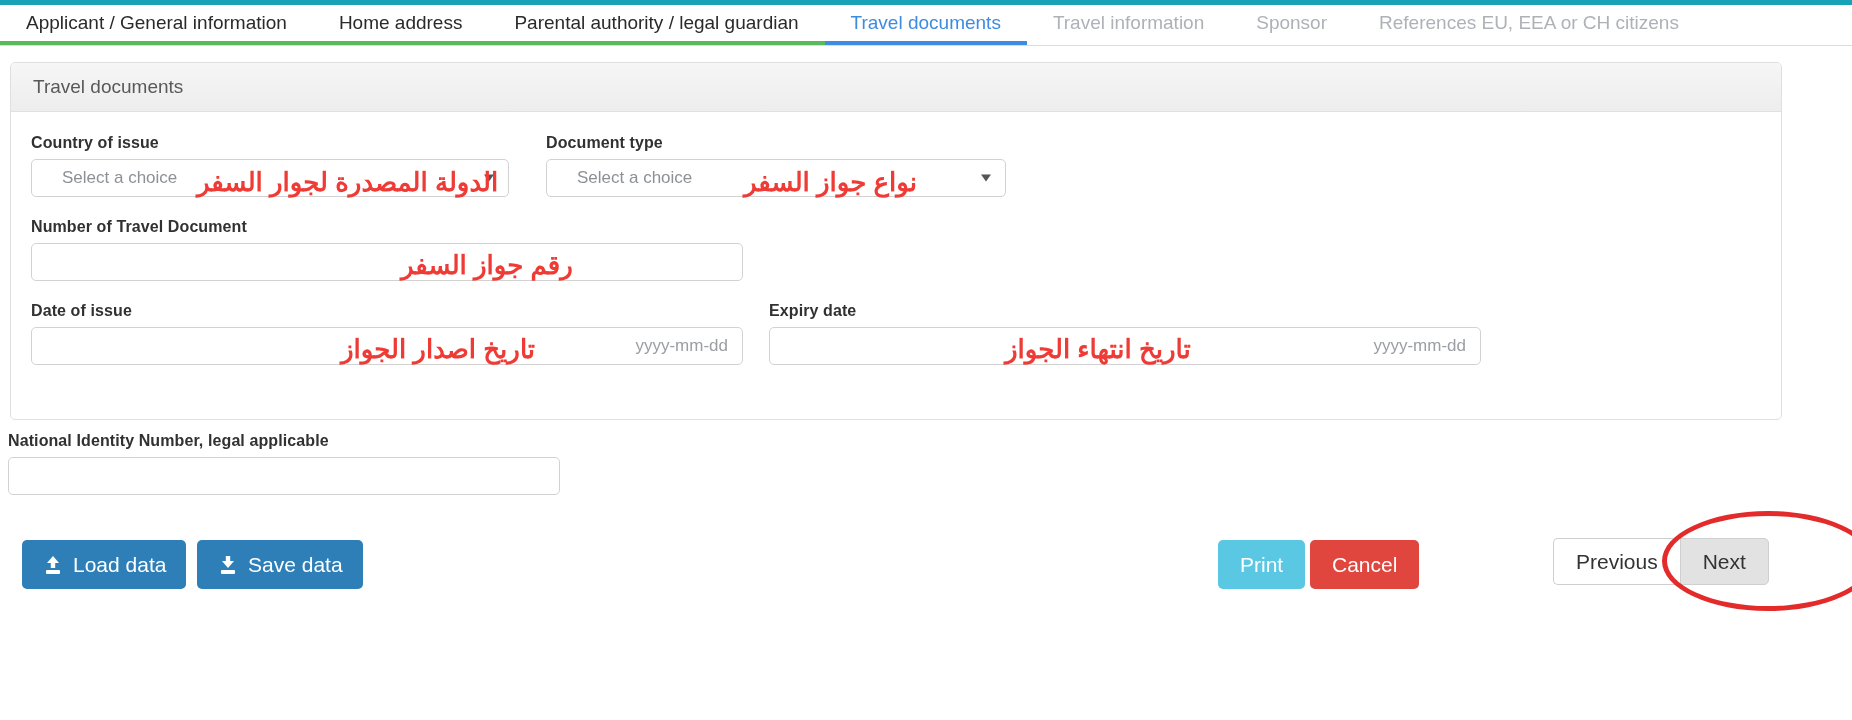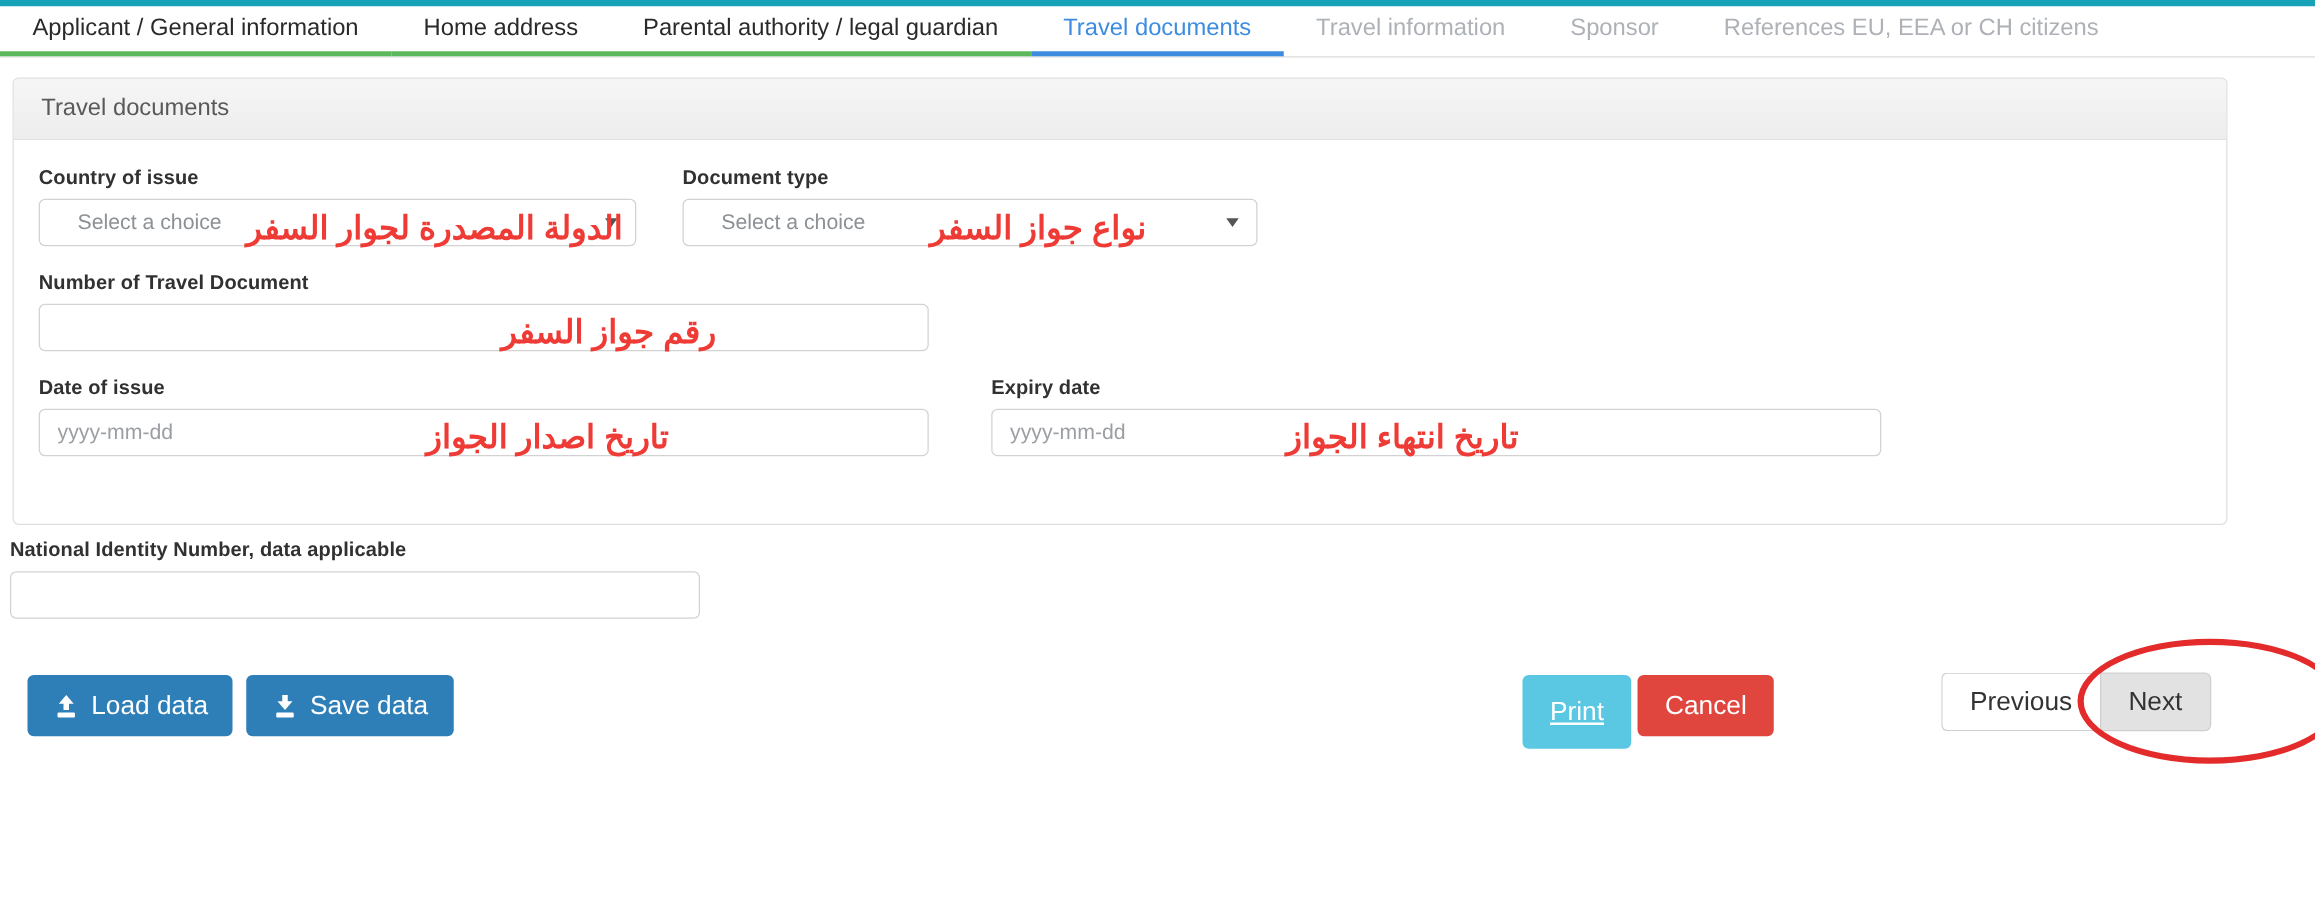--- a/index.html
+++ b/index.html
@@ -77,21 +77,21 @@
   .control .ph { font-size: 17px; color: #8c9196; padding-left: 18px; }
   .caret {
     position: absolute; right: 14px; top: 50%;
     transform: translateY(-50%);
     width: 0; height: 0;
     border-left: 5px solid transparent;
     border-right: 5px solid transparent;
     border-top: 7px solid #555;
   }
   .txt { width: 100%; height: 100%; border: 0; outline: none;
-         font-size: 17px; color: #333; background: transparent; }
+         font-size: 17px; color: #333; background: transparent; text-align: right; }
   .txt::placeholder { color: #9b9fa3; }
 
   
   .anno {
     position: absolute;
     color: #ef3b35;
     font-weight: bold;
     font-size: 26px;
     direction: rtl;
     white-space: nowrap;
@@ -102,21 +102,21 @@
   
   .btn {
     border: none; border-radius: 5px;
     font-size: 21px; color: #fff;
     cursor: pointer;
     display: inline-flex; align-items: center; justify-content: center;
     gap: 9px;
     font-family: "Liberation Sans", sans-serif;
   }
   .btn-blue { background: #2e7fb8; height: 49px; padding: 0 20px; }
-  .btn-print { background: #5bc8e3; height: 59px; padding: 0 22px; text-decoration: underline; }
+  .btn-print { background: #5bc8e3; height: 49px; padding: 0 22px; }
   .btn-cancel { background: #e0453e; height: 49px; padding: 0 22px; }
 
   .navgroup { display: flex; }
   .navbtn {
     height: 47px; padding: 0 22px;
     font-size: 21px; color: #333;
     background: #fff;
     border: 1px solid #cfcfcf;
     display: flex; align-items: center; justify-content: center;
     cursor: pointer;
@@ -206,34 +206,34 @@
 
       <div class="row" style="margin-top:21px;">
         <div class="field" style="width:712px;">
           <label class="flabel">Date of issue</label>
           <div class="control">
             <input class="txt" type="text" placeholder="yyyy-mm-dd" style="">
           </div>
           <span class="anno" style="left:310px; top:32px;">تاريخ اصدار الجواز</span>
         </div>
 
-        <div class="field" style="width:712px; margin-left:50px;">
+        <div class="field" style="width:712px; margin-left:26px;">
           <label class="flabel">Expiry date</label>
           <div class="control">
             <input class="txt" type="text" placeholder="yyyy-mm-dd" style="">
           </div>
           <span class="anno" style="left:236px; top:32px;">تاريخ انتهاء الجواز</span>
         </div>
       </div>
 
     </div>
   </div>
 
   <div style="position:absolute; left:8px; top:432px; width:560px;">
-    <label class="flabel">National Identity Number, data applicable</label>
+    <label class="flabel">National Identity Number, legal applicable</label>
     <div class="control" style="width:552px;">
       <input class="txt" type="text" placeholder="" style="">
     </div>
   </div>
 
   <button class="btn btn-blue" style="position:absolute; left:22px; top:540px;">
     <span>
       <svg class="icon-svg" width="22" height="22" viewBox="0 0 22 22" aria-hidden="true">
         <path d="M11 2 L17 9 H13.2 V14 H8.8 V9 H5 Z" fill="#ffffff"></path>
         <rect x="4" y="16" width="14" height="4" rx="1" fill="#ffffff"></rect>

